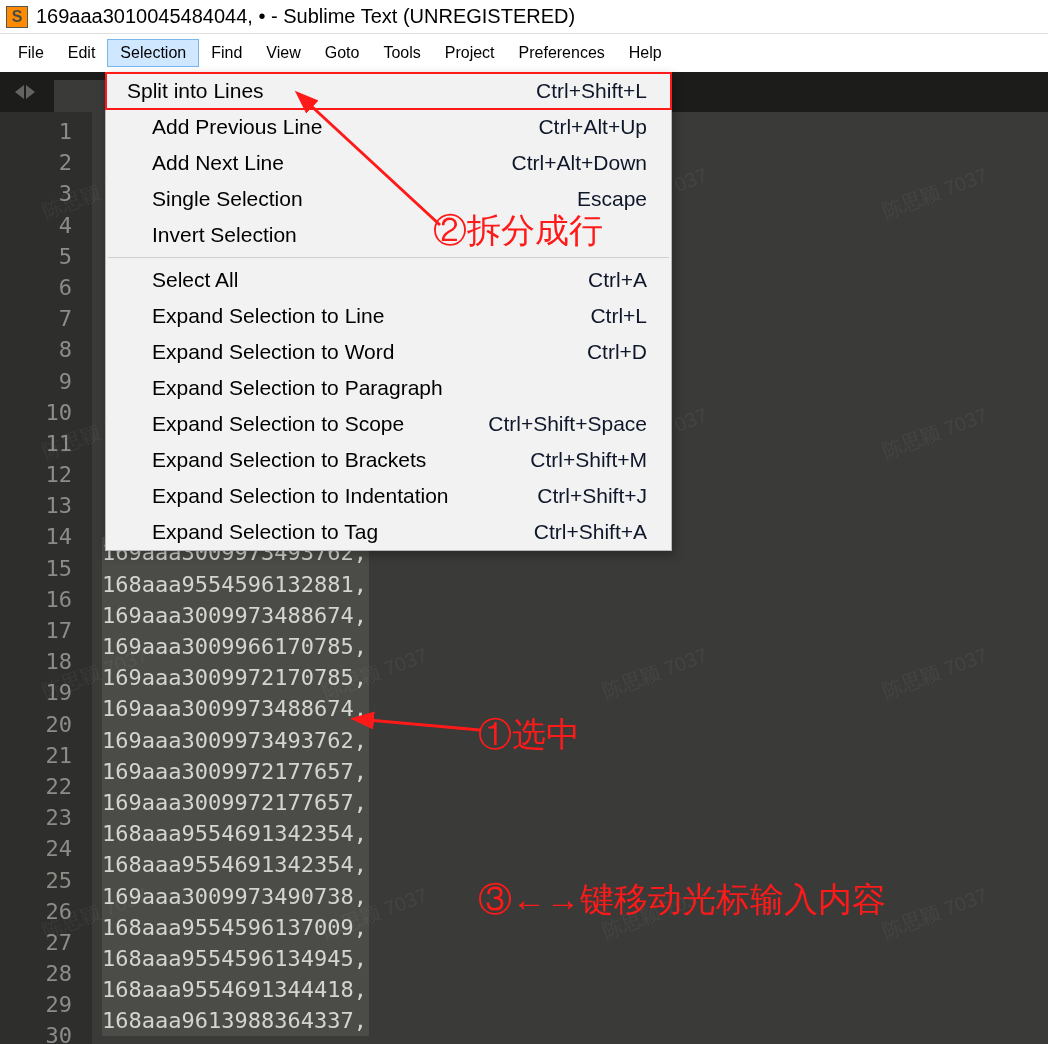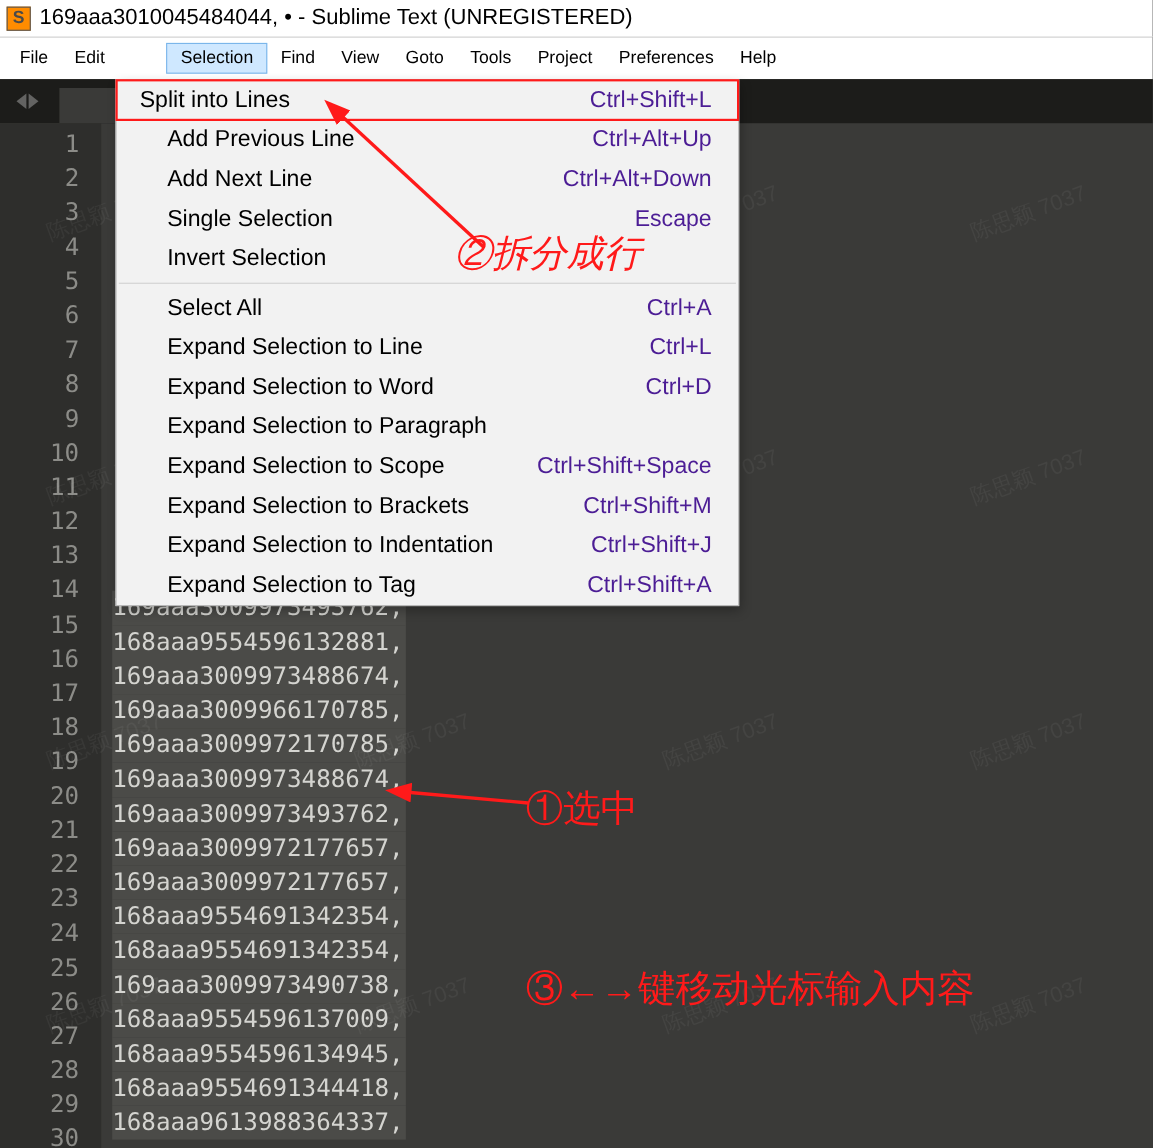--- a/index.html
+++ b/index.html
@@ -42,21 +42,20 @@
     color: #000;
     gap: 0;
   }
   .menu-item {
     padding: 4px 12px;
     cursor: default;
   }
   .menu-item.open {
     background: #cfe8ff;
     border: 1px solid #7bb6ea;
-    margin-left: 44px;
   }
   .tab-strip {
     height: 40px;
     background: #1c1c1a;
     display: flex;
     align-items: center;
   }
   .tab-nav {
     width: 50px;
     display:flex;
@@ -126,21 +125,21 @@
     justify-content: space-between;
     padding: 6px 24px 6px 46px;
     cursor: default;
   }
   .dd-item.highlight { border:2px solid #ff1a1a; margin:-1px; padding:5px 23px 5px 20px;}
   .dd-sep {
     height: 1px;
     background: #d0d0d0;
     margin: 4px 2px;
   }
-  .dd-item .shortcut { color:#4c1d95; }
+  .dd-item .shortcut { color:#0f172a; }
 
   
   .ann {
     position: absolute;
     color: #ff1a1a;
     font-size: 34px;
     font-weight: 500;
     z-index: 20;
     pointer-events: none;
     white-space: nowrap;
@@ -307,21 +306,21 @@
     <div class="dd-item">
       <span>Expand Selection to Indentation</span>
       <span class="shortcut">Ctrl+Shift+J</span>
     </div>
     <div class="dd-item">
       <span>Expand Selection to Tag</span>
       <span class="shortcut">Ctrl+Shift+A</span>
     </div>
   </div>
 
-<div class="ann" style="left:413px; top:208px;font-style:italic;">②拆分成行</div>
+<div class="ann" style="left:433px; top:208px;">②拆分成行</div>
 <div class="ann" style="left:478px; top:712px;">①选中</div>
 <div class="ann" style="left:478px; top:872px; width:520px; white-space:normal; line-height:54px;">③←→键移动光标输入内容</div>
 
 <svg class="ann-arrow" style="left:300px; top:95px;" width="160" height="150">
   <defs>
       <marker id="ah1" markerWidth="10" markerHeight="10" refX="2" refY="3" orient="auto">
     <path d="M0,0 L0,6 L8,3 z" fill="#ff1a1a"></path>
       </marker>
     </defs>
   <line x1="140" y1="130" x2="8" y2="8" stroke="#ff1a1a" stroke-width="3" marker-end="url(#ah1)"></line>

